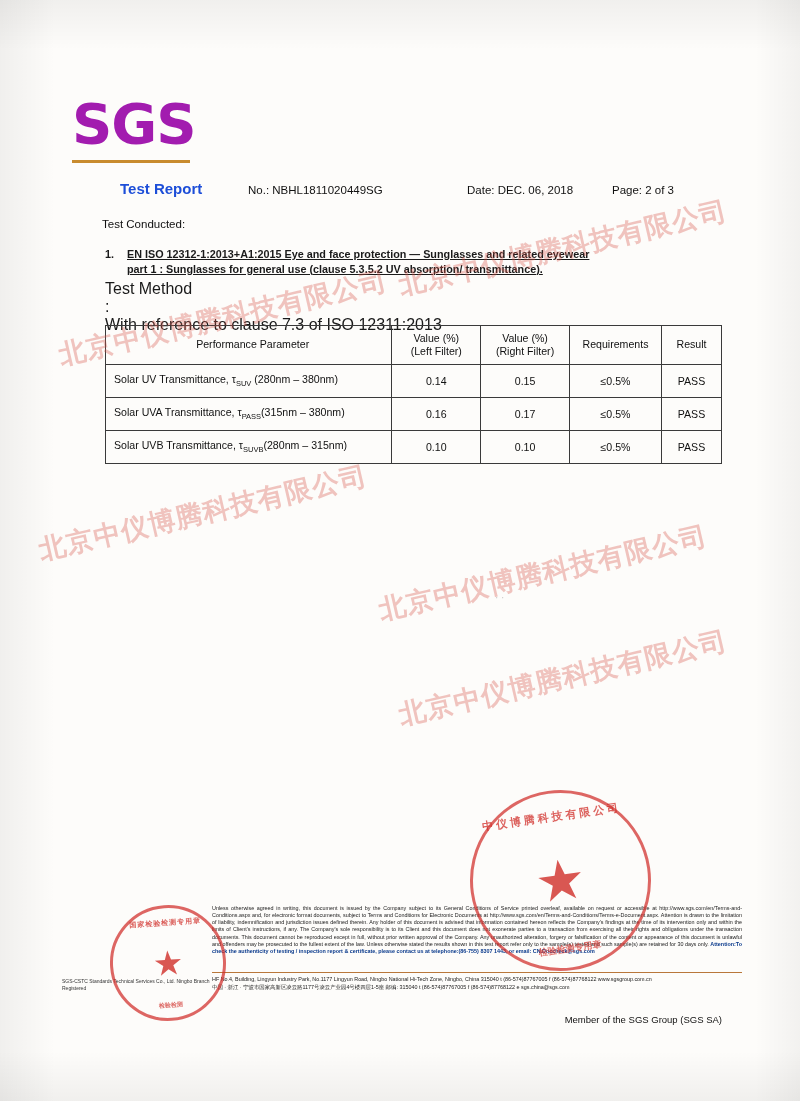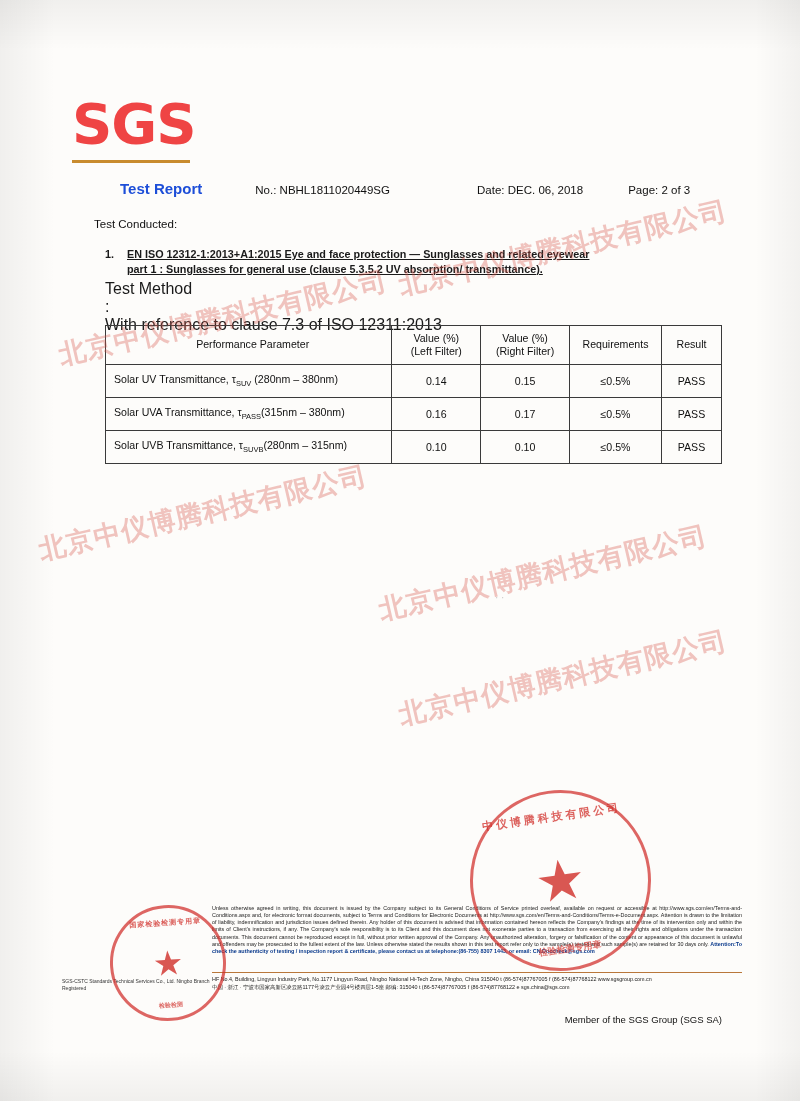--- a/index.html
+++ b/index.html
@@ -28,21 +28,21 @@
     pointer-events: none;
   }
   .sgs-logo {
     position: absolute;
     left: 72px;
     top: 96px;
     font-family: "DejaVu Sans", sans-serif;
     font-weight: bold;
     font-size: 56px;
     letter-spacing: -1px;
-    color: #ef4444;
+    color: #a21caf;
     line-height: 1;
   }
   .sgs-underline {
     position: absolute;
     left: 72px;
     top: 160px;
     width: 118px;
     height: 3px;
     background: #c88b2e;
   }
@@ -56,29 +56,28 @@
   }
   .test-report-title {
     font-weight: bold;
     font-size: 15px;
     color: #1d4ed8;
     width: 128px;
   }
   .hdr-item {
     font-size: 11.5px;
     color: #111;
-    margin-left: 16px;
   }
   .hdr-no { width: 195px; }
   .hdr-date { width: 145px; padding-left: 24px; }
   .hdr-page { width: 120px; }
 
   .test-conducted {
     position: absolute;
-    left: 94px;
+    left: 102px;
     top: 218px;
     font-size: 11.5px;
     color: #111;
   }
   .clause-block {
     position: absolute;
     left: 105px;
     top: 247px;
     width: 635px;
     font-size: 10.8px;

